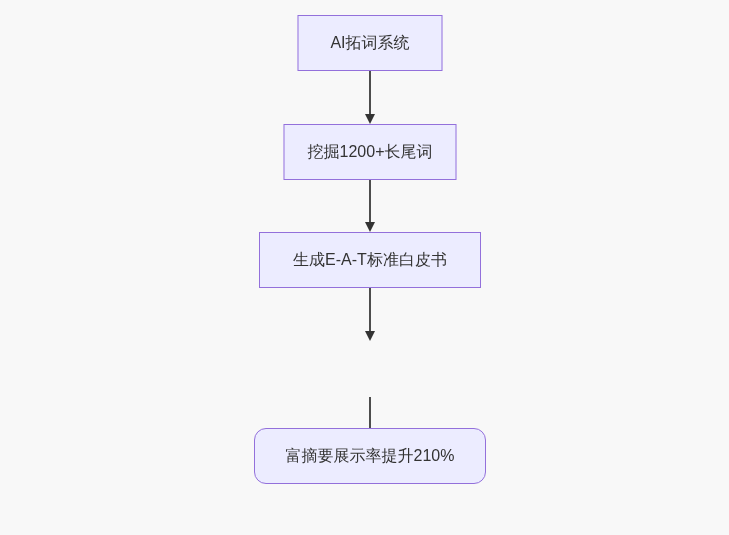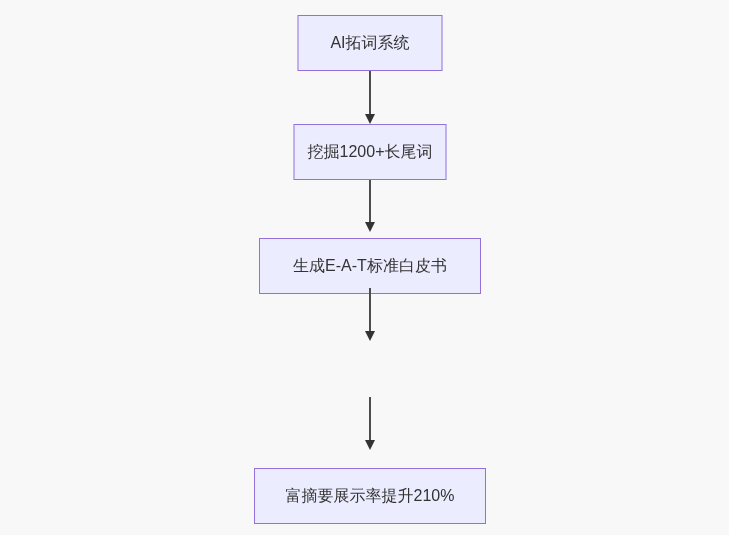--- a/index.html
+++ b/index.html
@@ -47,24 +47,24 @@
   }
   .connector .arrowhead {
     width: 0;
     height: 0;
     border-left: 5px solid transparent;
     border-right: 5px solid transparent;
     border-top: 10px solid #333333;
   }
   
   .n0 { top: 15px;  width: 145px; }
-  .n1 { top: 124px; width: 153px; }
-  .n2 { top: 232px; width: 222px; margin-top: 6px; }
+  .n1 { top: 124px; width: 173px; }
+  .n2 { top: 232px; width: 222px; }
   .n3 { top: 341px; width: 215px; }
-  .n4 { top: 468px; width: 232px; }
+  .n4 { top: 428px; width: 232px; border-radius: 12px; }
   .c0 { top: 71px;  height: 53px; }
   .c1 { top: 180px; height: 52px; }
   .c2 { top: 288px; height: 53px; }
   .c3 { top: 397px; height: 53px; }
 </style>
 </head>
 <body>
 
 <div class="canvas">
 

